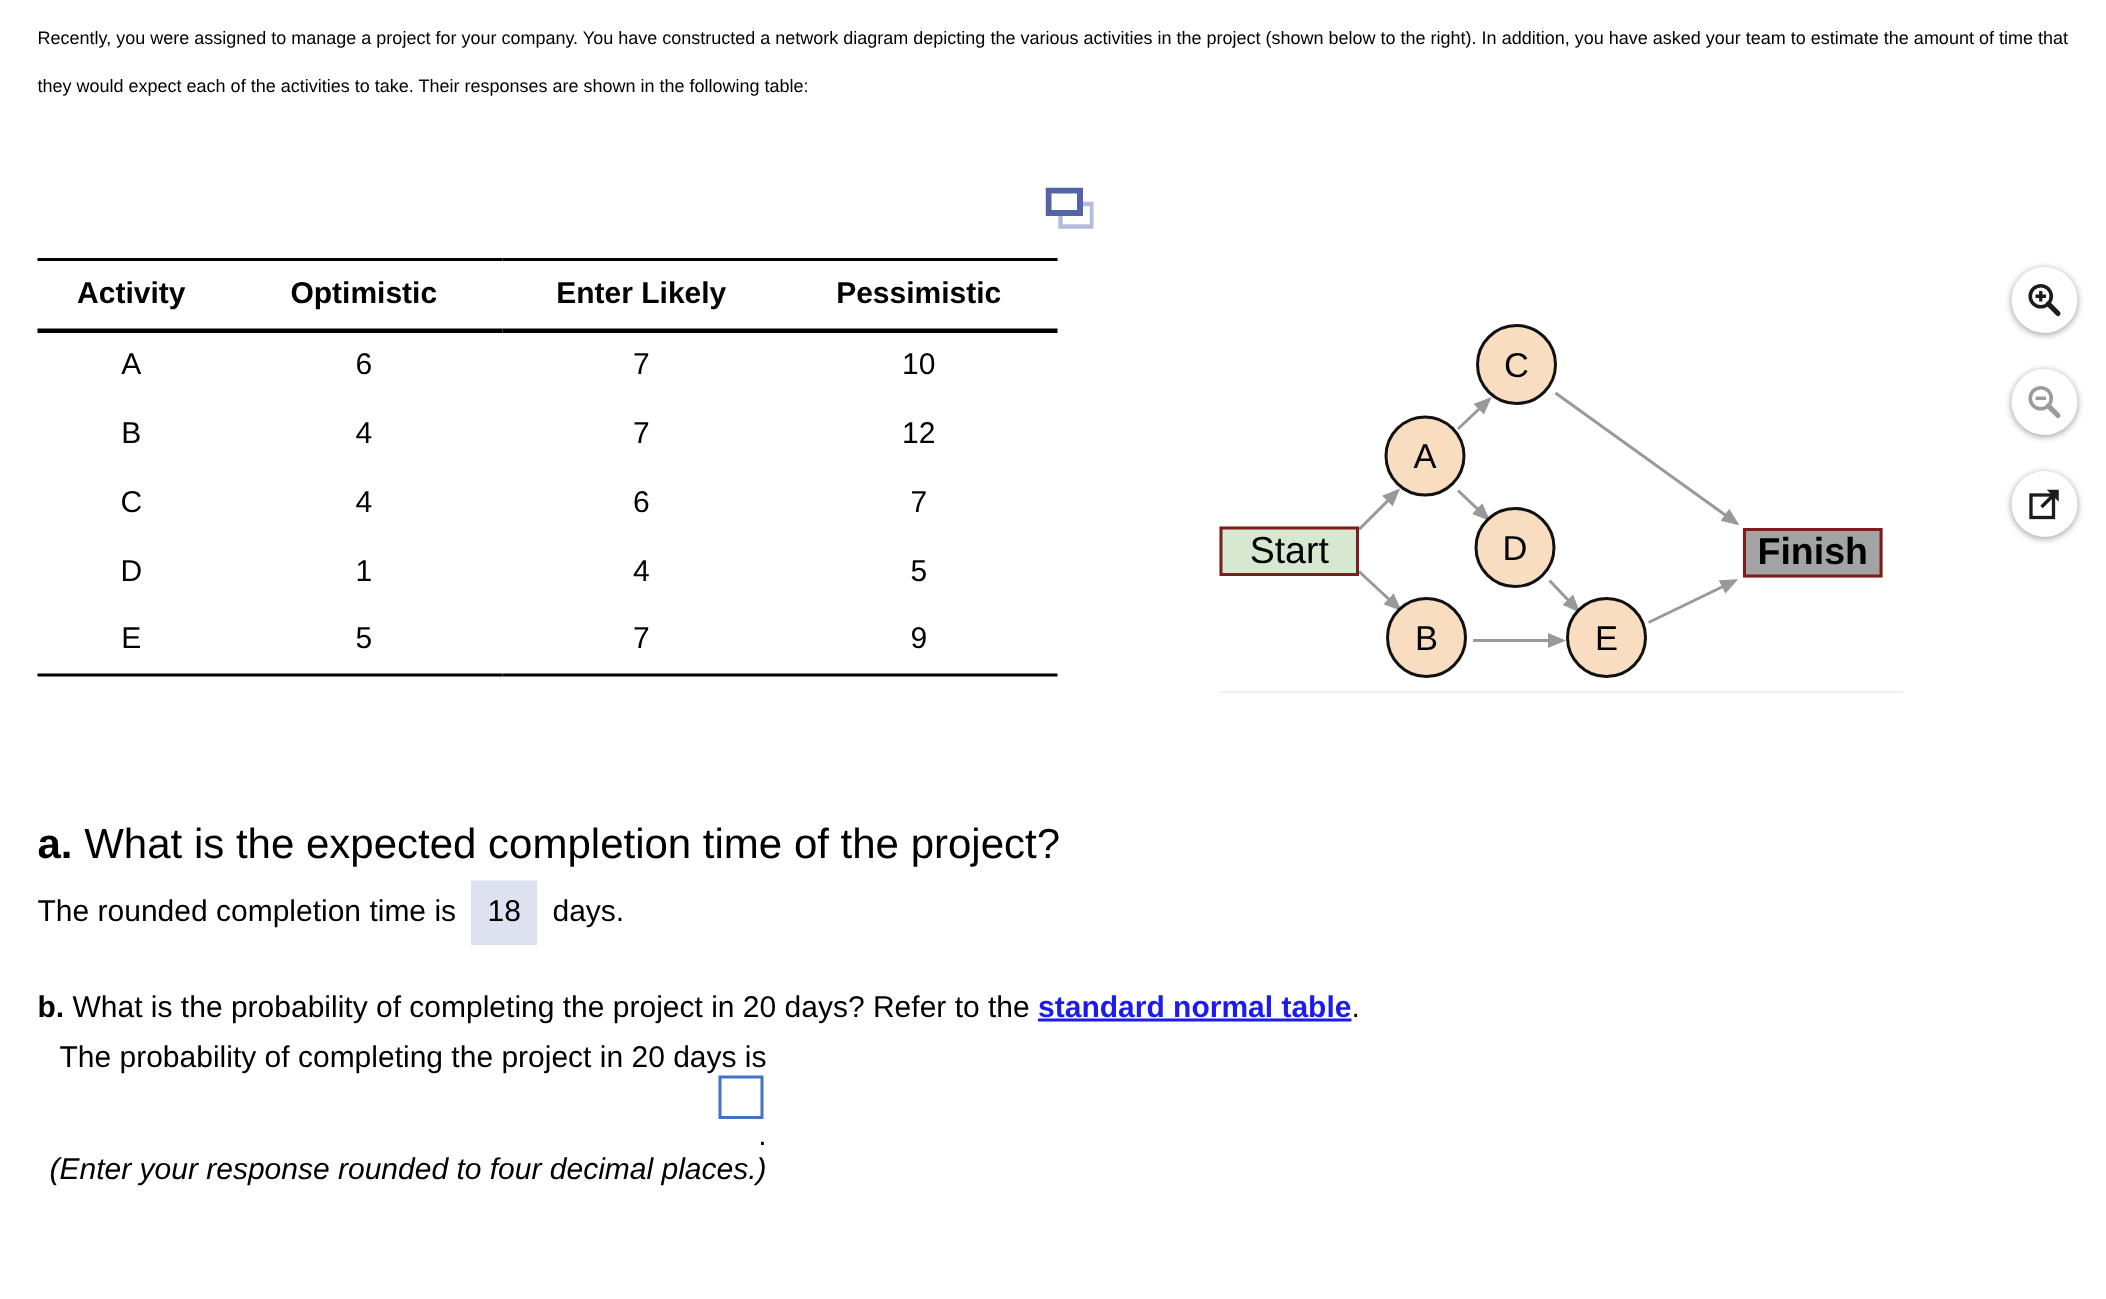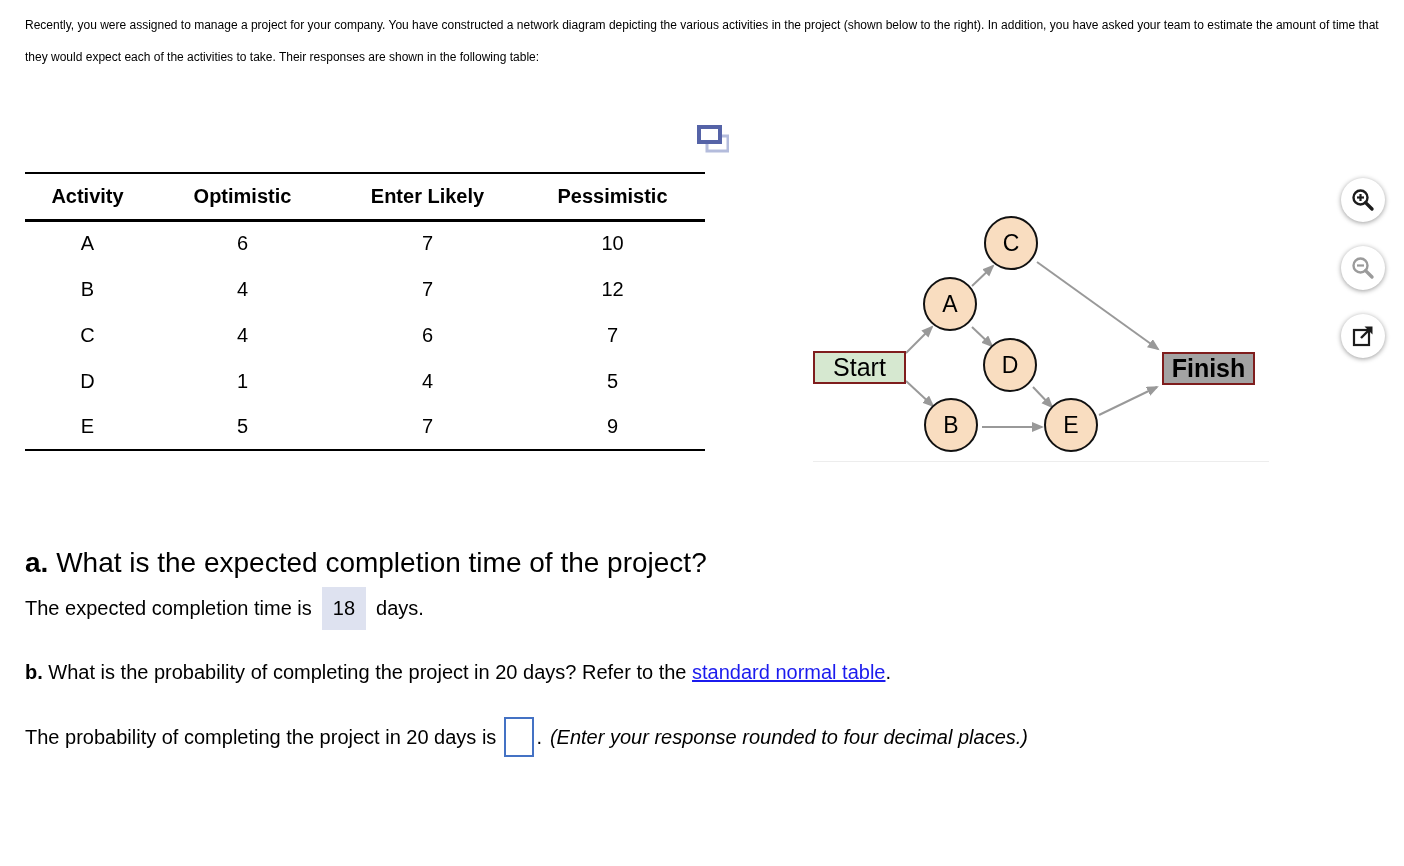--- a/index.html
+++ b/index.html
@@ -53,27 +53,27 @@
     display:flex; align-items:center; justify-content:center; cursor:pointer; padding:0;
   }
   #zoom-in-btn  { top:178px; }
   #zoom-out-btn { top:246px; }
   #open-new-btn { top:314px; }
 
   
   #question-a { left:25px; top:531px; font-size:28px;margin-top:16px; }
   #question-b { left:25px; top:661px; font-size:20px; }
   .q-label { font-weight:bold; }
-  .std-link { color:#1b1bee; text-decoration:underline; cursor:pointer; }
+  .std-link { color:#1b1bee; text-decoration:underline; cursor:pointer;font-weight:bold; }
 
   #answer-a { left:25px; top:586px; height:44px; display:flex; align-items:center; font-size:20px; }
   .answer-chip { background:#dee2f0; padding:10px 11px; margin:16px 10px; cursor:pointer; }
   .note { font-style:italic; margin-left:8px; }
 
-  #answer-b { left:25px; top:714px; height:46px; display:flex; align-items:center; font-size:20px; }
+  #answer-b { left:25px; top:694px; height:46px; display:flex; align-items:flex-end; font-size:20px;flex-direction:column; }
   .prob-input {
     width:30px; height:40px; border:2px solid #4472c4; margin-left:8px; margin-right:2px;
     font-size:20px; text-align:center; font-family:"Liberation Sans", sans-serif; background:#fff;
   }
 </style>
 </head>
 <body>
 
 <div class="page">
 
@@ -182,21 +182,21 @@
       <polygon points="14.5,3.5 22.5,3.5 22.5,11.5" fill="#1c1c1c"></polygon>
     </svg>
   </button>
 
   <div class="abs" id="question-a">
     <span class="q-label">a.</span>
     <span>What is the expected completion time of the project?</span>
   </div>
 
   <div class="abs" id="answer-a">
-    <span>The expected completion time is</span>
+    <span>The rounded completion time is</span>
     <span class="answer-chip">18</span>
     <span>days.</span>
   </div>
 
   <div class="abs" id="question-b">
     <span class="q-label">b.</span>
     <span>What is the probability of completing the project in 20 days? Refer to the</span>
     <span class="std-link">standard normal table</span><span>.</span>
   </div>
 

